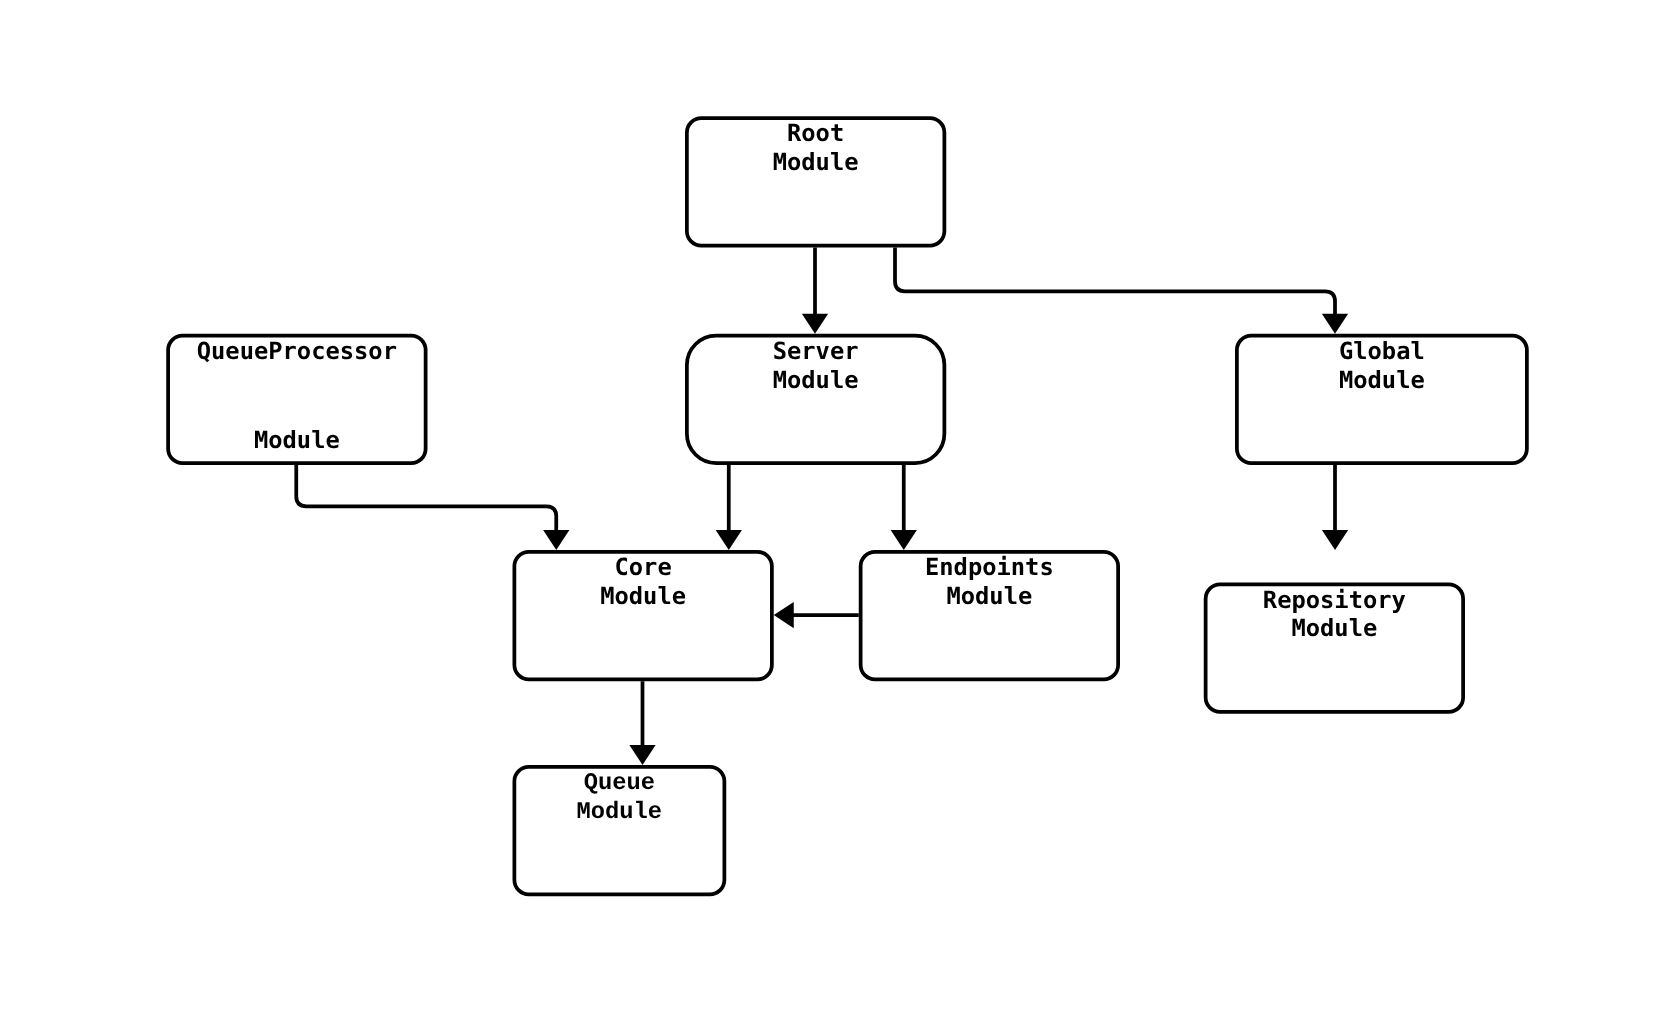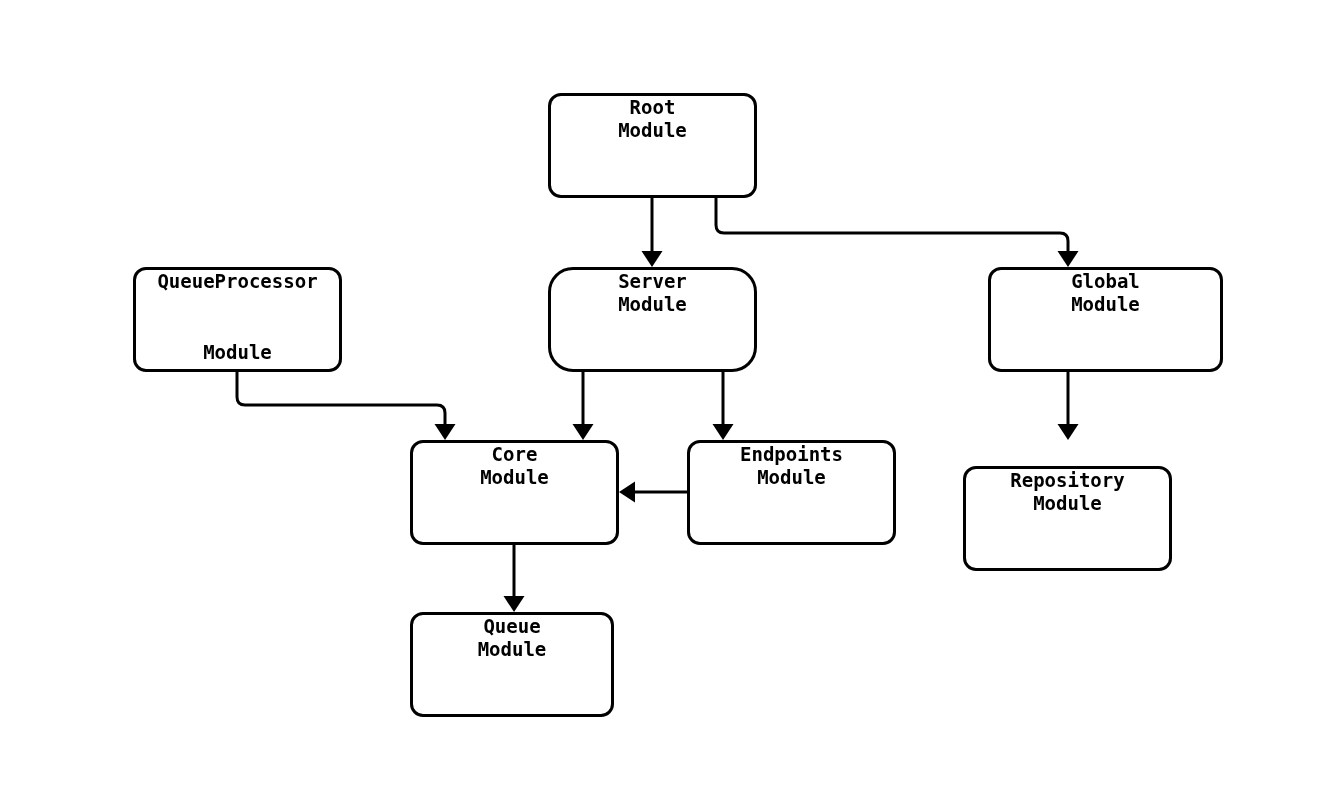--- a/index.html
+++ b/index.html
@@ -100,17 +100,17 @@
       <span>Module</span>
     </div>
     <div class="node" style="left: 687px; top: 440px; width: 209px; height: 105px;">
       <span>Endpoints</span>
       <span>Module</span>
     </div>
     <div class="node" style="left: 963px; top: 440px; width: 209px; height: 105px; margin-top: 26px;">
       <span>Repository</span>
       <span>Module</span>
     </div>
-    <div class="node" style="left: 410px; top: 612px; width: 204px; height: 105px;">
+    <div class="node" style="left: 410px; top: 612px; width: 171px; height: 105px; font-family: Liberation Mono, monospace;">
       <span>Queue</span>
       <span>Module</span>
     </div>
   </div>
 
 </body></html>

